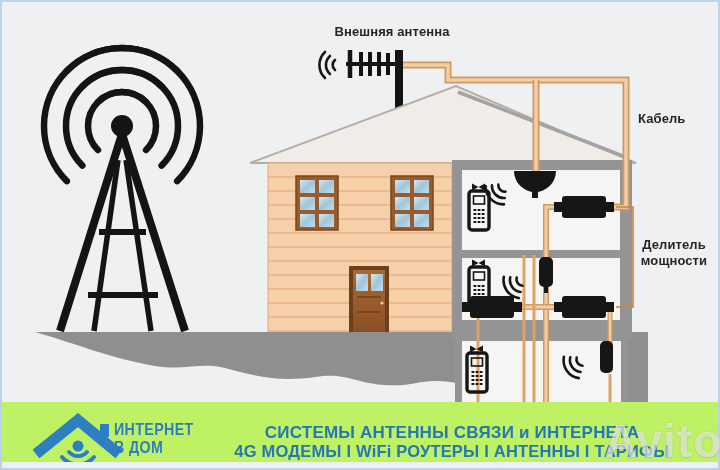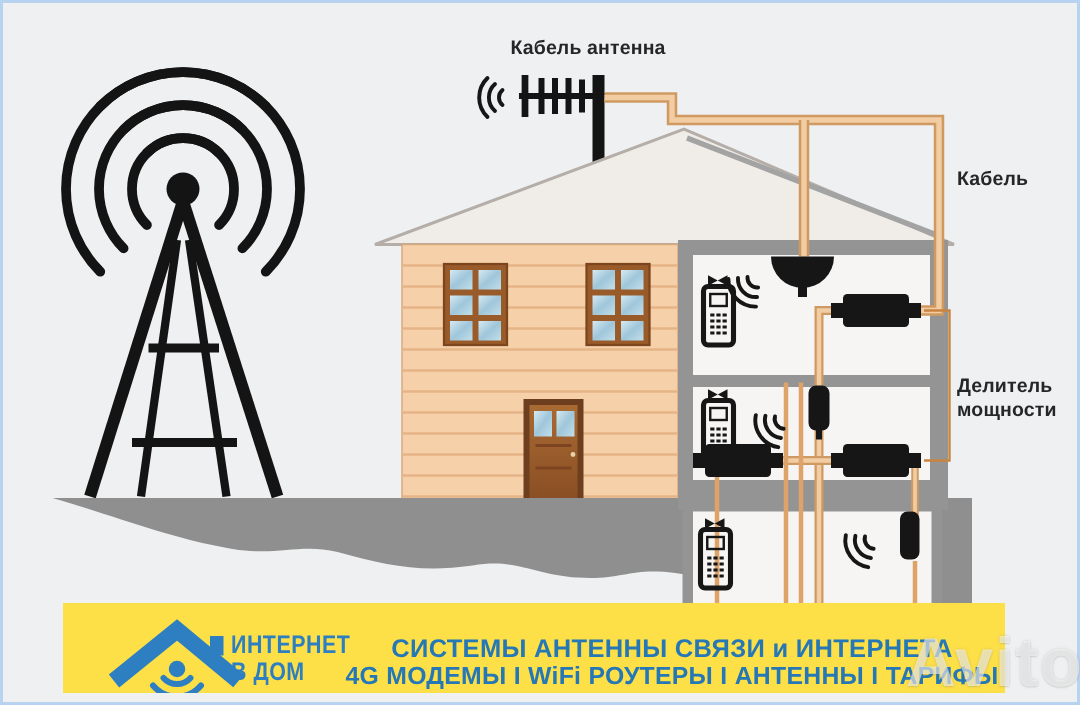--- a/index.html
+++ b/index.html
@@ -5,27 +5,26 @@
   html,body{margin:0;padding:0;background:#dfe3e6;}
   .stage{
     position:relative;width:720px;height:470px;overflow:hidden;
     background:#eef0f2;
     box-shadow:inset 0 0 0 2px #b7d3f0;
     font-family:"Liberation Sans",sans-serif;
   }
   svg.scene{position:absolute;left:0;top:0;}
   .lbl{
     position:absolute;font-weight:700;font-size:13px;color:#262626;
-    line-height:15px;letter-spacing:0.1px;
+    line-height:15px;letter-spacing:0.1px;text-align:center;
   }
   .lbl.center{text-align:center;}
   .banner{
-    position:absolute;left:2px;top:402px;width:628px;height:60px;
-    background:#fde047;
-    margin-left:40px;
+    position:absolute;left:2px;top:402px;width:716px;height:60px;
+    background:#bef264;
   }
   .logo-ic{position:absolute;left:24px;top:6px;}
   .logo-txt{
     position:absolute;left:112px;top:19px;
     font-weight:700;font-size:17px;line-height:18px;color:#2d7fc1;
     letter-spacing:0.4px;transform:scaleX(0.84);transform-origin:left top;
     white-space:nowrap;
   }
   .headline{
     position:absolute;left:188px;right:4px;top:21px;text-align:center;
@@ -228,23 +227,23 @@
     <g fill="#161616">
       <rect x="600" y="341" width="13" height="32" rx="5"></rect>
     </g>
     <use href="#waves" transform="translate(582,360) rotate(-35)"></use>
 
     <use href="#phone" transform="translate(466,182)"></use>
     <use href="#phone" transform="translate(466,258)"></use>
     <use href="#phone" transform="translate(464,344)"></use>
   </svg>
 
-  <div class="lbl center" style="left:312px;top:24px;width:160px;">Кабель антенна</div>
+  <div class="lbl center" style="left:312px;top:24px;width:160px;">Внешняя антенна</div>
   <div class="lbl" style="left:638px;top:111px;">Кабель</div>
-  <div class="lbl" style="left:638px;top:237px;width:72px;line-height:16px;margin-top:12px;">Делитель мощности</div>
+  <div class="lbl" style="left:638px;top:237px;width:72px;line-height:16px;">Делитель мощности</div>
 
   <div class="banner">
     <svg class="logo-ic" width="100" height="54" viewBox="0 0 100 54">
       <path d="M10,46 L52,12 L93,46" fill="none" stroke="#2d7fc1" stroke-width="11"></path>
       <rect x="74" y="16" width="9" height="13" fill="#2d7fc1"></rect>
       <circle cx="52" cy="38" r="5.5" fill="#2d7fc1"></circle>
       <path d="M43,44 A12,12 0 0 0 61,44" fill="none" stroke="#2d7fc1" stroke-width="4" stroke-linecap="round"></path>
       <path d="M36,49 A21,21 0 0 0 68,49" fill="none" stroke="#2d7fc1" stroke-width="4" stroke-linecap="round"></path>
     </svg>
     <div class="logo-txt">

